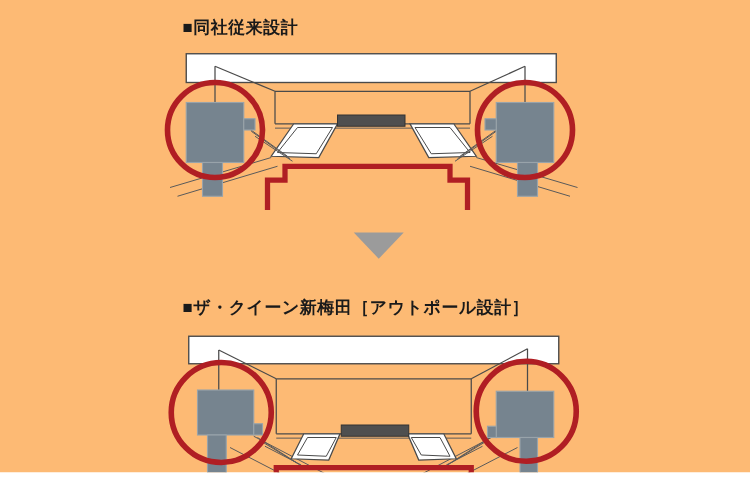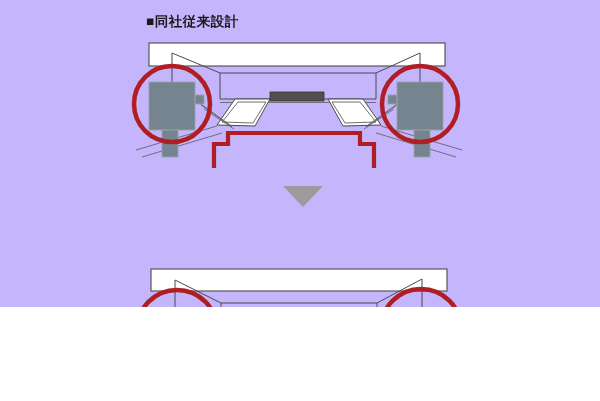--- a/index.html
+++ b/index.html
@@ -1,21 +1,21 @@
 <!DOCTYPE html>
 <html><head>
 <meta charset="utf-8">
 <style>
   html,body{margin:0;padding:0;background:#ffffff;}
   .canvas{
     position:relative;
-    width:600px;height:307px;
-    background:#c4b5fd;
+    width:600px;height:378px;
+    background:#fdba74;
     overflow:hidden;
-    font-family:Liberation Sans, sans-serif;
+    font-family:Liberation Mono, monospace;
   }
   .diagram-title{
     position:absolute;
     left:146px;
     font-size:13.5px;
     font-weight:bold;
     color:#1a1a1a;
     letter-spacing:0.5px;
     white-space:nowrap;
   }
@@ -31,20 +31,21 @@
   .redcircle{fill:none;stroke-width:4.5;}
   .col{stroke-width:0.9;}
 </style>
 </head>
 <body>
 
 <div class="canvas">
 
   <div class="diagram-title title-top">■同社従来設計</div>
 
+  <div class="diagram-title title-bottom">■ザ・クイーン新梅田［アウトポール設計］</div>
 
   <svg width="600" height="401" viewBox="0 0 600 401">
 
     <g>
 
       <rect class="slab" x="149" y="43" width="296" height="23"></rect>
 
       <line class="ln" x1="172" y1="53" x2="172" y2="82"></line>
       <line class="ln" x1="420" y1="53" x2="420" y2="82"></line>
       <line class="ln" x1="172" y1="53" x2="220" y2="73"></line>

